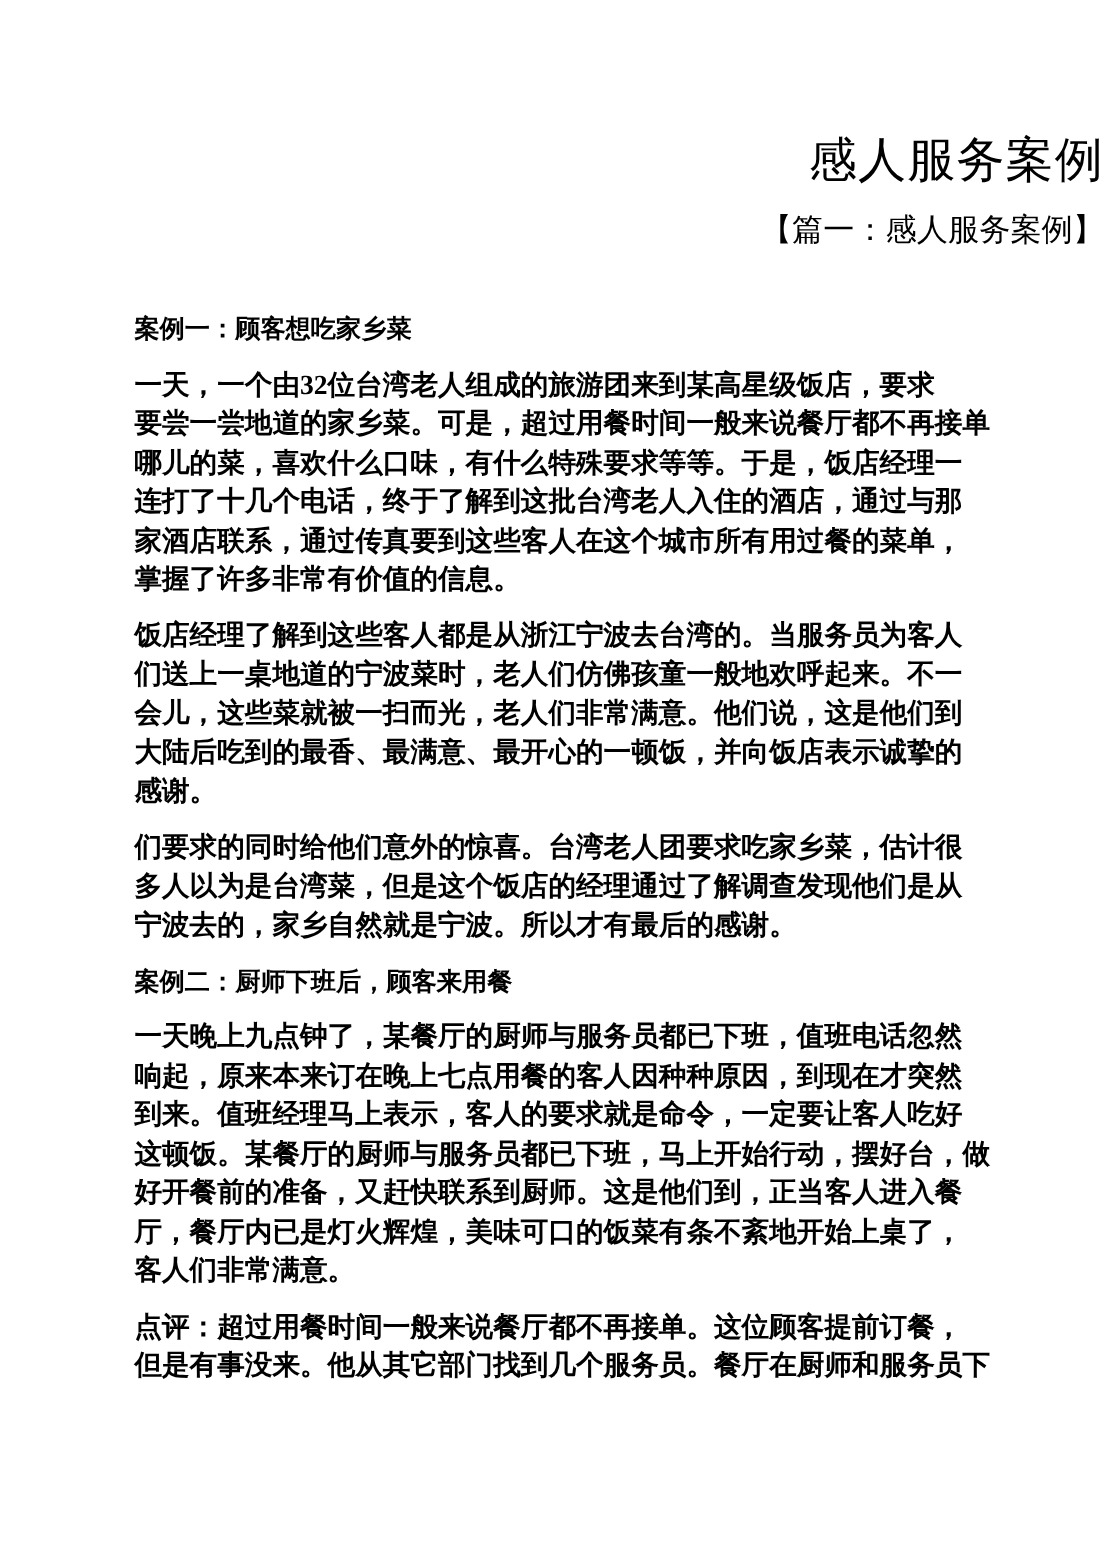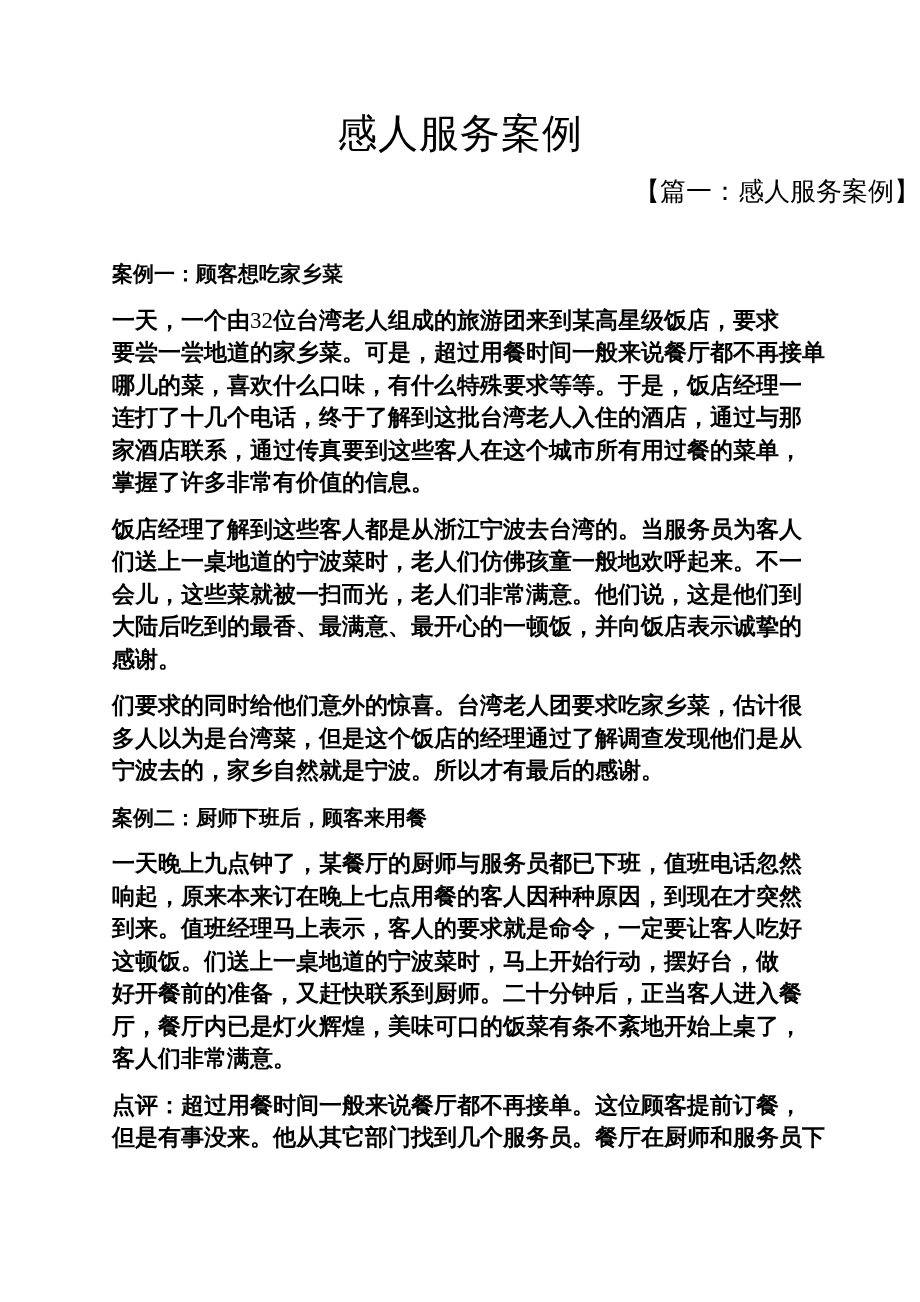--- a/index.html
+++ b/index.html
@@ -13,21 +13,21 @@
   .page {
     box-sizing: border-box;
     width: 920px;
     height: 1302px;
     padding-top: 110px;
     overflow: hidden;
     background: #ffffff;
   }
   .doc-title {
     margin: 0;
-    text-align: center;
+    text-align: right;
     font-size: 40px;
     line-height: 48px;
     font-weight: 400;
     letter-spacing: 1px;
   }
   .doc-subtitle {
     margin: 16px 0 0 0;
     text-align: right;
     font-size: 26px;
     line-height: 36px;
@@ -42,21 +42,21 @@
     text-align: left;
   }
   .section-heading {
     margin: 0 0 14px 0;
     font-size: 21px;
     line-height: 32.5px;
     font-weight: 600;
   }
   .para { margin: 0 0 14px 0; }
   .para .ln { white-space: nowrap; }
-  b.num { font-weight: 400; text-align: center; }
+  b.num { font-weight: 700; text-align: center; }
 </style>
 </head>
 <body>
 
 <div class="page">
   <h1 class="doc-title">感人服务案例</h1>
   <h2 class="doc-subtitle">【篇一：感人服务案例】</h2>
   <div class="content">
       <h3 class="section-heading">案例一：顾客想吃家乡菜</h3>
       <div class="para">
@@ -77,22 +77,22 @@
       <div class="para">
         <div class="ln">们要求的同时给他们意外的惊喜。台湾老人团要求吃家乡菜，估计很</div>
         <div class="ln">多人以为是台湾菜，但是这个饭店的经理通过了解调查发现他们是从</div>
         <div class="ln">宁波去的，家乡自然就是宁波。所以才有最后的感谢。</div>
       </div>
       <h3 class="section-heading">案例二：厨师下班后，顾客来用餐</h3>
       <div class="para">
         <div class="ln">一天晚上九点钟了，某餐厅的厨师与服务员都已下班，值班电话忽然</div>
         <div class="ln">响起，原来本来订在晚上七点用餐的客人因种种原因，到现在才突然</div>
         <div class="ln">到来。值班经理马上表示，客人的要求就是命令，一定要让客人吃好</div>
-        <div class="ln">这顿饭。们送上一桌地道的宁波菜时，马上开始行动，摆好台，做</div>
-        <div class="ln">好开餐前的准备，又赶快联系到厨师。二十分钟后，正当客人进入餐</div>
+        <div class="ln">这顿饭。某餐厅的厨师与服务员都已下班，马上开始行动，摆好台，做</div>
+        <div class="ln">好开餐前的准备，又赶快联系到厨师。这是他们到，正当客人进入餐</div>
         <div class="ln">厅，餐厅内已是灯火辉煌，美味可口的饭菜有条不紊地开始上桌了，</div>
         <div class="ln">客人们非常满意。</div>
       </div>
       <div class="para">
         <div class="ln">点评：超过用餐时间一般来说餐厅都不再接单。这位顾客提前订餐，</div>
         <div class="ln">但是有事没来。他从其它部门找到几个服务员。餐厅在厨师和服务员下</div>
       </div>
     </div>
 </div>
 

